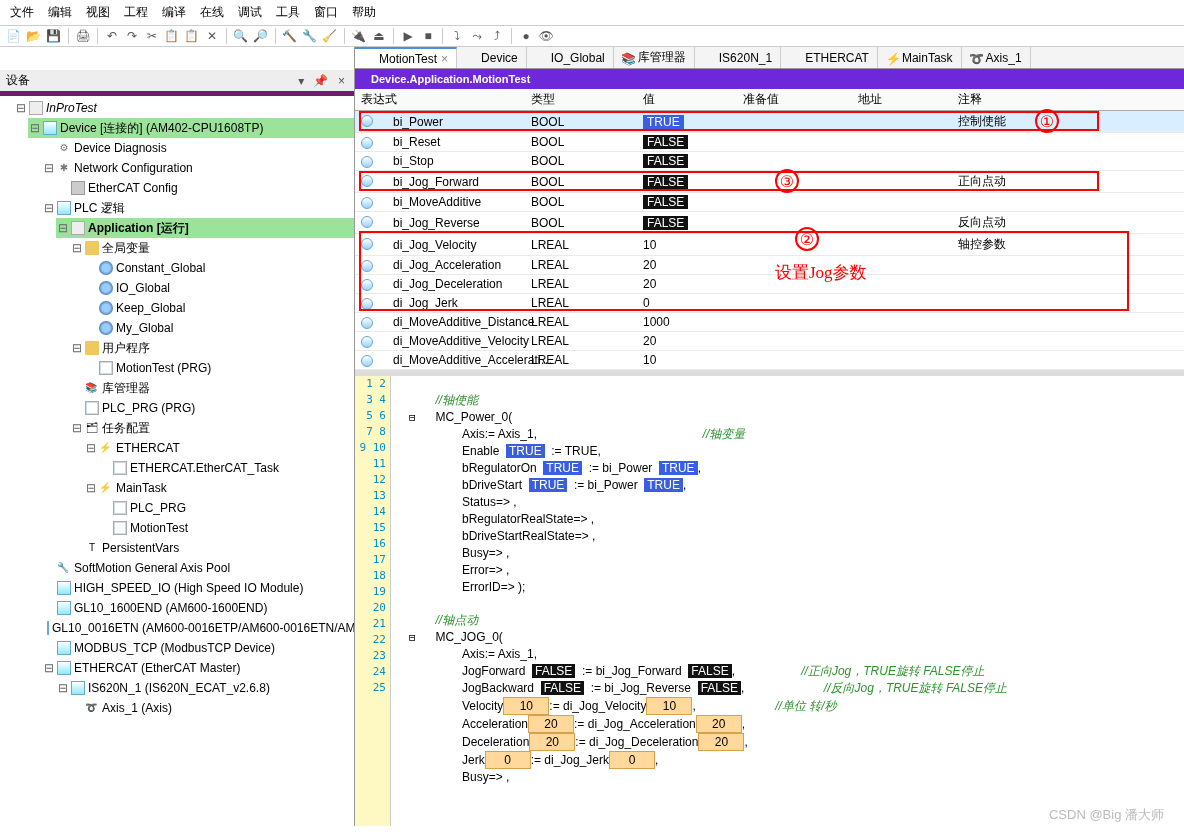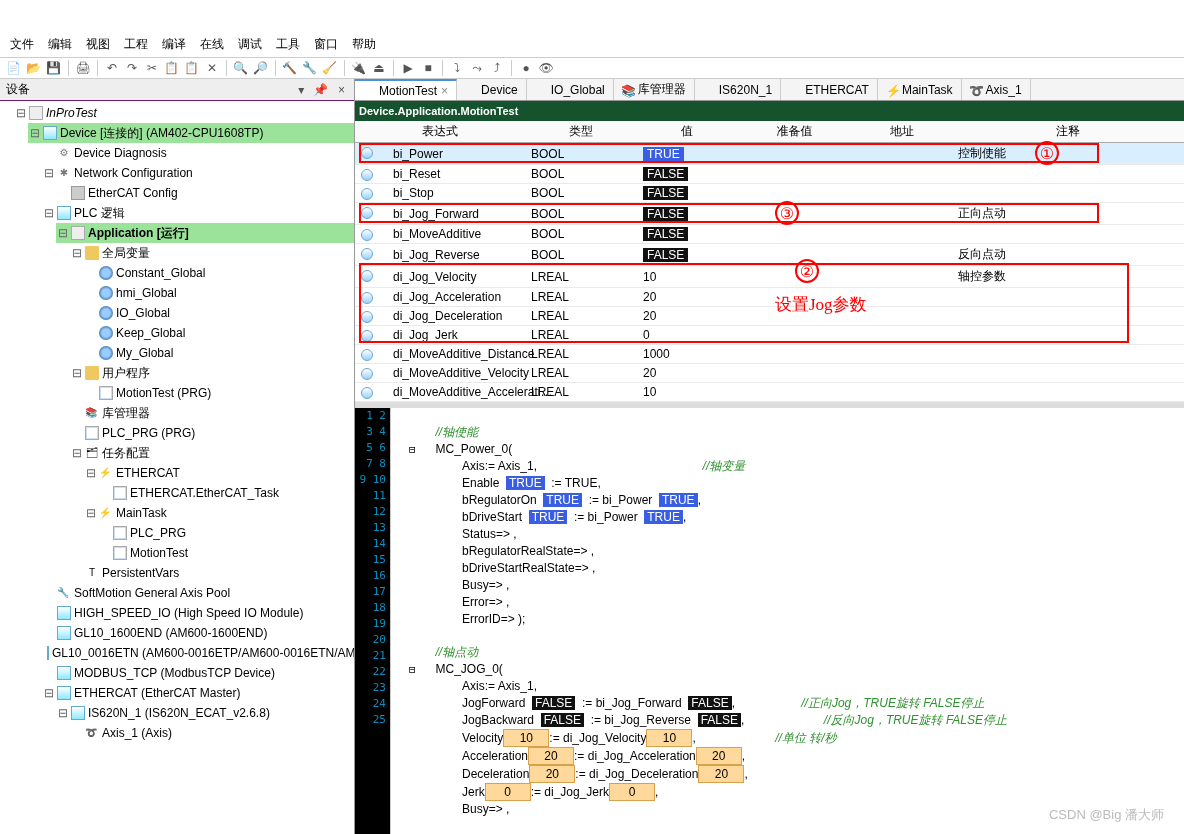--- a/index.html
+++ b/index.html
@@ -1,33 +1,33 @@
 <!DOCTYPE html>
 <html><head>
 <meta charset="utf-8">
 <style>
 * { box-sizing: border-box; margin: 0; padding: 0; font-family: "Microsoft YaHei", Tahoma, sans-serif; font-size: 12px; }
 body { background: #fff; color: #000; width:1184px; height:834px; overflow:hidden; position:relative; }
 
 
 .menubar { display:flex; gap:14px; padding:4px 10px; border-bottom:1px solid #ccc; }
-.menubar span { cursor:default;margin-top:32px; }
+.menubar span { cursor:default; }
 
 
 .toolbar { display:flex; gap:4px; padding:2px 6px; border-bottom:1px solid #ccc; align-items:center; }
 .toolbar .ico { width:16px; height:16px; display:inline-flex; align-items:center; justify-content:center; font-size:12px; color:#555; }
 .toolbar .sep { width:1px; height:16px; background:#ccc; margin:0 2px; }
 
 
 .main { display:flex; height:calc(834px - 55px); }
 .leftpane { width:355px; border-right:1px solid #999; display:flex; flex-direction:column; }
 .rightpane { flex:1; display:flex; flex-direction:column; }
 
 
-.panelhead { display:flex; justify-content:space-between; align-items:center; background:#eee; padding:2px 6px; border-bottom:1px solid #701a75; }
+.panelhead { display:flex; justify-content:space-between; align-items:center; background:#eee; padding:2px 6px; border-bottom:5px solid #701a75;margin-top:23px; }
 .panelhead .btns span { padding:0 3px; color:#555; }
 
 
 .tree { flex:1; overflow:auto; padding:2px 0 0 0; }
 .tree ul { list-style:none; padding-left:14px; }
 .tree li { line-height:20px; white-space:nowrap; }
 .tree .node { display:flex; align-items:center; gap:3px; padding-left:2px; }
 .tree .tw { width:10px; text-align:center; color:#666; display:inline-block; }
 .tree .ic { width:14px; height:14px; display:inline-flex; align-items:center; justify-content:center; font-size:10px; }
 .tree .sel { background:#9be29b; }
@@ -40,41 +40,41 @@
 .tree .ic.sheet { background:#fff; border:1px solid #aaa; box-shadow:inset 0 0 0 1px #cde; }
 
 
 .tabs { display:flex; border-bottom:1px solid #999; background:#f4f4f4; overflow:hidden; }
 .tabs .tab { display:flex; align-items:center; gap:4px; padding:2px 8px; border-right:1px solid #ccc; white-space:nowrap; }
 .tabs .tab.active { background:#fff; border-top:2px solid #4a90d9; }
 .tabs .tab .ic { width:12px; height:12px; }
 .tabs .tab .close { color:#888; }
 
 
-.crumb { background:#14532d; color:#fff; padding:4px 4px; font-weight:bold; font-size:11px; }
+.crumb { background:#6d28d9; color:#fff; padding:4px 16px; font-weight:bold; font-size:11px; }
 
 
 .watch { border-collapse:collapse; width:100%; table-layout:fixed; }
-.watch th { text-align:center; padding:2px 6px; border-bottom:1px solid #aaa; font-weight:normal; background:#fafafa; }
+.watch th { text-align:left; padding:2px 6px; border-bottom:1px solid #aaa; font-weight:normal; background:#fafafa; }
 .watch td { padding:2px 6px; border-bottom:1px solid #eaeaea; position:relative; }
 .watch tr.rowsel td { background:#d9efff; }
 .watch .vname { padding-left:38px; position:relative; }
 .watch .vname::before { content:""; position:absolute; left:6px; top:4px; width:10px; height:10px; border-radius:50%; background:linear-gradient(#fff,#9bd0ff); border:1px solid #6ac; }
 .val-true { background:#3a5ee2; color:#fff; padding:0 4px; display:inline-block; }
 .val-false { background:#111; color:#fff; padding:0 4px; display:inline-block; }
 .watchwrap { position:relative; }
 .redbox { position:absolute; border:2px solid red; pointer-events:none; }
 
 
 .annot { position:absolute; color:red; font-size:20px; font-family:serif; }
 .annot.circ { border:2px solid red; border-radius:50%; width:24px; height:24px; display:flex; align-items:center; justify-content:center; font-size:16px; }
 
 
 .codewrap { flex:1; display:flex; border-top:6px solid #ddd; overflow:hidden; }
-.gutter { width:36px; background:#000000; border-right:1px solid #ccc; text-align:right; padding-right:4px; color:#0a8fbf; font-family:monospace; font-size:11px; line-height:16px; }
+.gutter { width:36px; background:#fef9c3; border-right:1px solid #ccc; text-align:right; padding-right:4px; color:#0a8fbf; font-family:monospace; font-size:11px; line-height:16px; }
 .code { flex:1; padding-left:18px; font-family:Consolas, monospace; font-size:11px; line-height:16px; white-space:pre; position:relative; }
 .code .c { color:#2f912f; font-style:italic; }
 .vhl { background:#3a5ee2; color:#fff; padding:0 3px; }
 .vhk { background:#111; color:#fff; padding:0 3px; }
 .vnum { background:#ffd89b; color:#000; padding:0 14px; border:1px solid #d9a24a; display:inline-block; min-width:46px; text-align:center; }
 
 
 .wm { position:absolute; right:20px; bottom:10px; color:#bbb; font-size:13px; }
 </style>
 </head>
@@ -197,27 +197,20 @@
                               <span class="tw">⊟</span>
                               <span class="ic folder"></span>
                               <span>全局变量</span>
                             </div>
                           <ul>
                             <li>
                                 <div class="node">
                                   <span class="tw"></span>
                                   <span class="ic globe"></span>
                                   <span>Constant_Global</span>
-                                </div>
-                              </li>
-                            <li>
-                                <div class="node">
-                                  <span class="tw"></span>
-                                  <span class="ic globe"></span>
-                                  <span>hmi_Global</span>
                                 </div>
                               </li>
                             <li>
                                 <div class="node">
                                   <span class="tw"></span>
                                   <span class="ic globe"></span>
                                   <span>IO_Global</span>
                                 </div>
                               </li>
                             <li>

